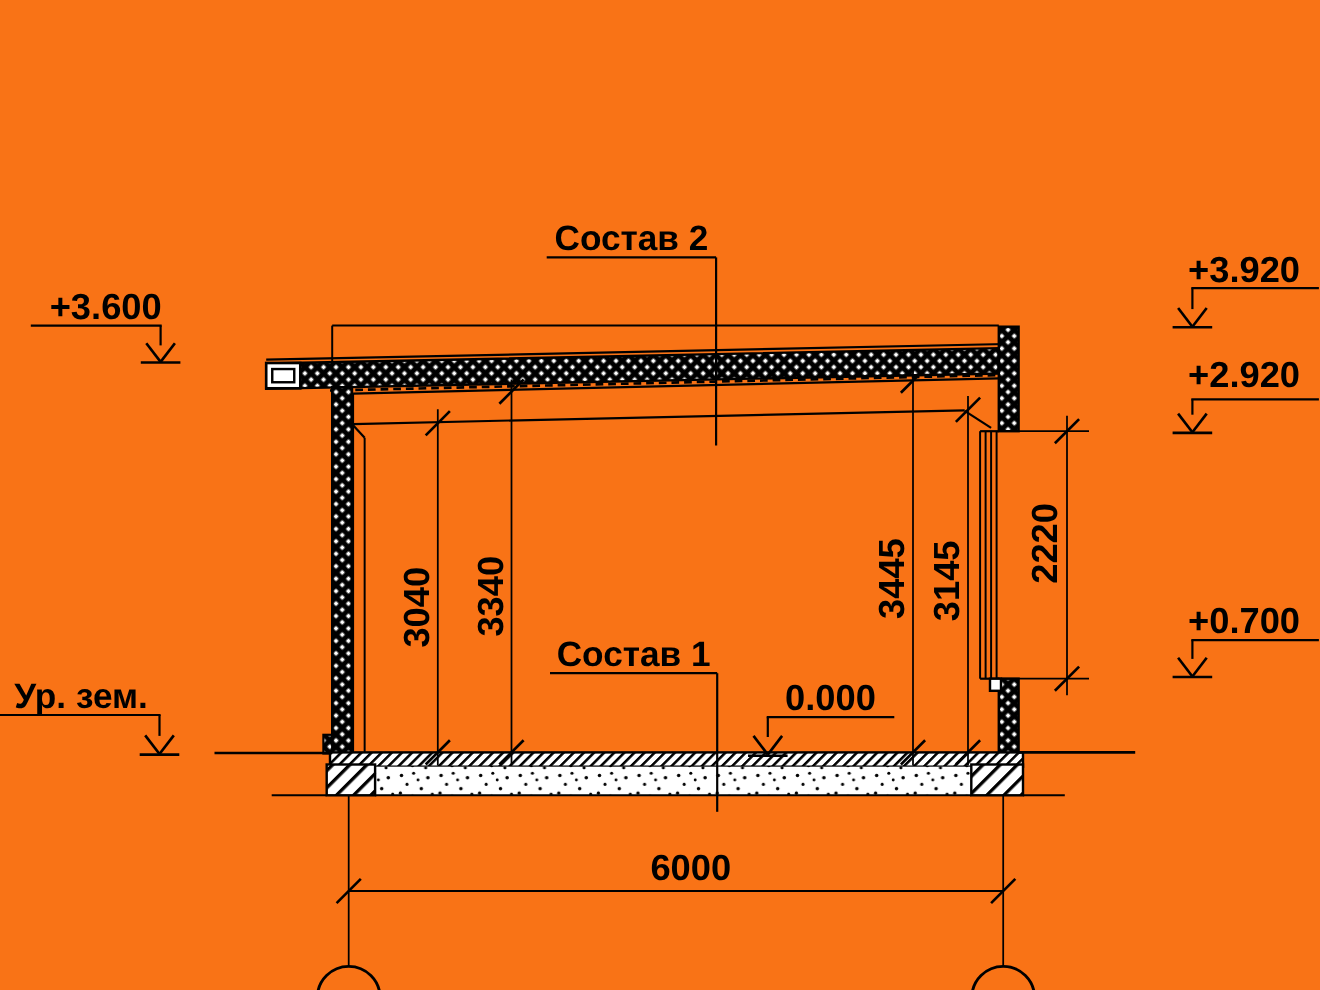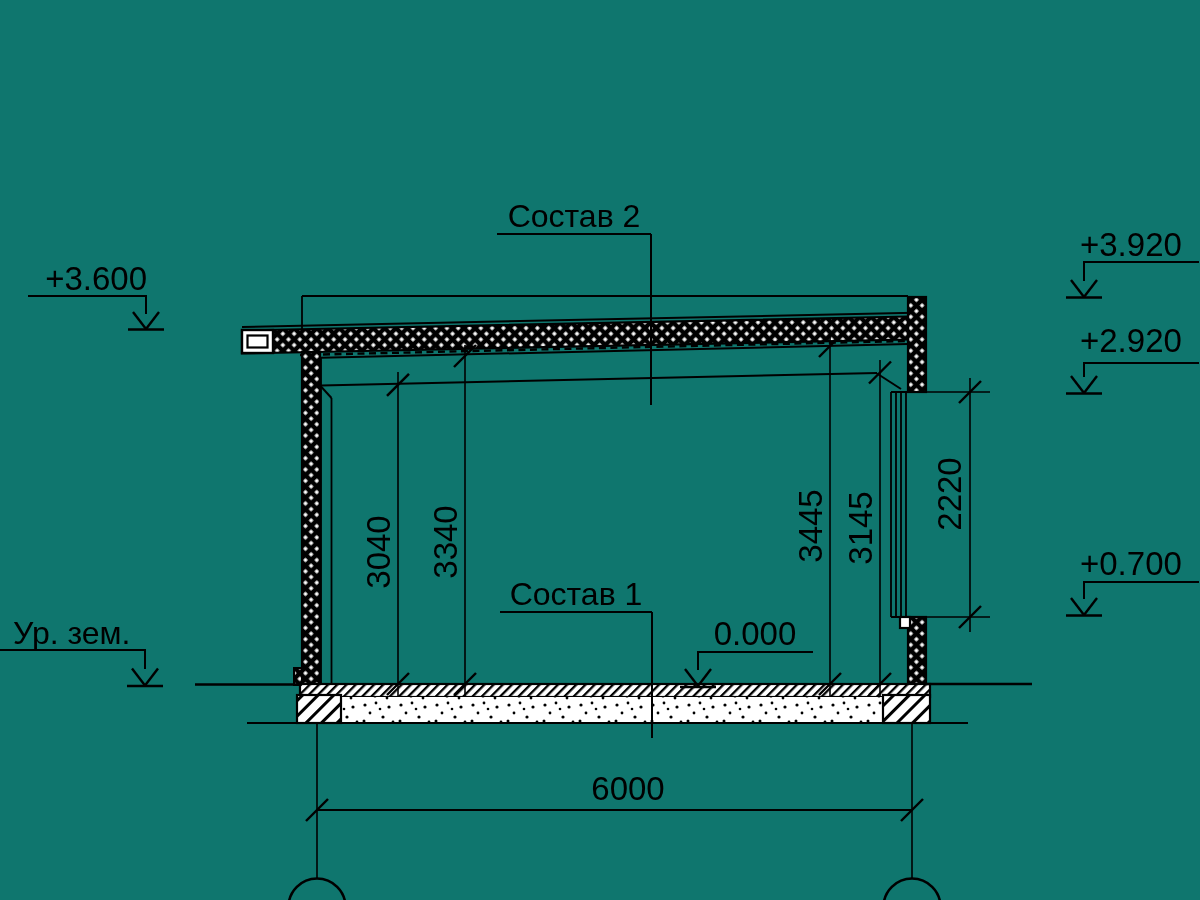--- a/index.html
+++ b/index.html
@@ -1,17 +1,17 @@
 <!DOCTYPE html>
 <html><head>
 <meta charset="utf-8">
 <style>
   html,body{margin:0;padding:0;background:#ffffff;}
-  .sheet{position:relative;width:1200px;height:900px;background:#0f766e;overflow:hidden;
-         font-family:"Liberation Sans", sans-serif;}
+  .sheet{position:relative;width:1200px;height:900px;background:#f97316;overflow:hidden;
+         font-family:"Liberation Sans", sans-serif;font-weight:bold;}
   svg{display:block;}
   text{fill:#000;font-family:"Liberation Sans", sans-serif;}
   .t33{font-size:33px;}
   .t32{font-size:32px;}
 </style>
 </head>
 <body>
 
 <div class="sheet">
 <svg width="1200" height="900" viewBox="0 0 1200 900">

